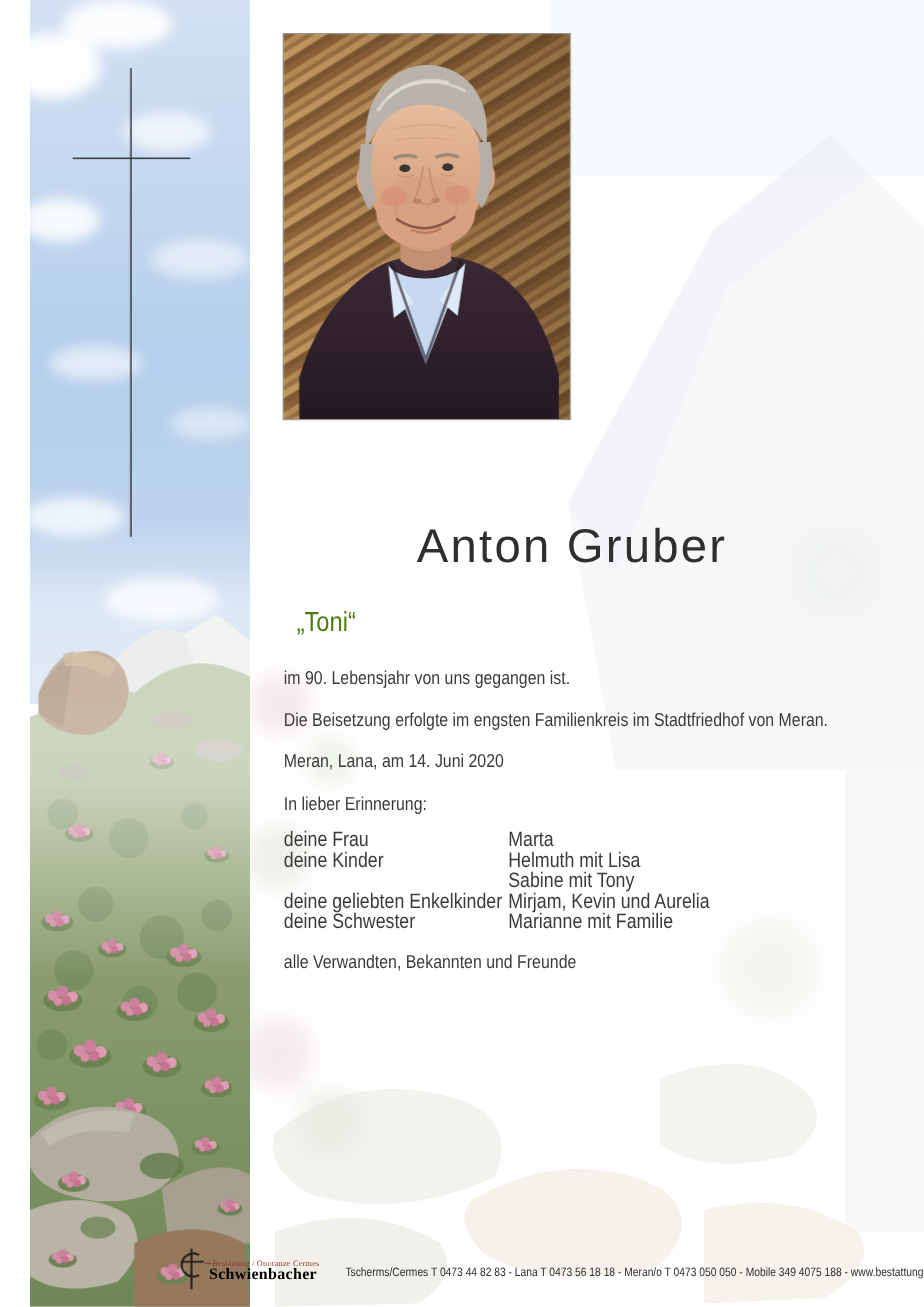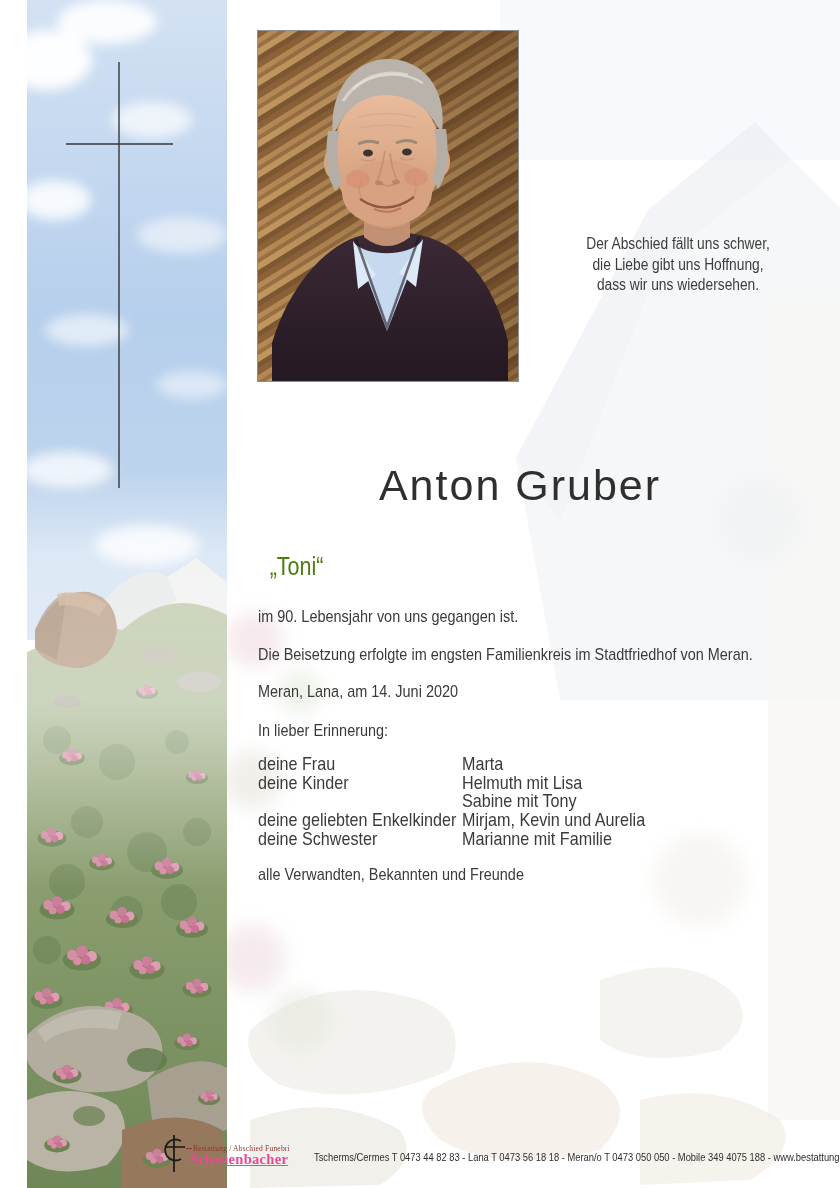--- a/index.html
+++ b/index.html
@@ -5,31 +5,31 @@
   html,body{margin:0;padding:0;background:#ffffff;}
   .page{position:relative;width:840px;height:1188px;background:#ffffff;overflow:hidden;
         font-family:"Liberation Sans",sans-serif;color:#3a3a3a;}
   .abs{position:absolute;}
   .txt{font-size:17px;line-height:20.5px;white-space:nowrap;}
   .cx-l{transform:scaleX(.85);transform-origin:0 50%;}
   .cx-c{transform:scaleX(.86);transform-origin:50% 50%;}
   .verse{left:556px;top:234px;width:244px;text-align:center;font-size:16px;line-height:20.5px;color:#3c3c3c;}
   .verse div{white-space:nowrap;}
   .announce{left:258px;top:419px;}
-  .name-block{left:208px;top:461px;width:624px;text-align:center;font-size:43px;line-height:48px;
+  .name-block{left:208px;top:473px;width:624px;text-align:center;font-size:43px;line-height:48px;
               letter-spacing:2px;color:#2f2f2f;white-space:nowrap;}
   .nick-block{left:226px;top:551px;width:624px;text-align:left;font-size:25px;line-height:30px;color:#4d7c0f;}
   .mourners{left:258px;top:755px;width:430px;display:grid;grid-template-columns:204px auto;
             font-size:19px;line-height:18.7px;}
   .mourners div{white-space:nowrap;}
   .thanks{left:208px;top:900px;width:624px;text-align:center;font-size:17px;line-height:21px;}
   .footer-brand-sub{left:193px;top:1144px;font-family:"Liberation Serif",serif;font-size:7.5px;
                     letter-spacing:.2px;color:#8d3732;white-space:nowrap;}
   .footer-brand{left:190px;top:1151px;font-family:"Liberation Serif",serif;font-weight:bold;
-                font-size:14.5px;color:#ec4899;letter-spacing:.3px;white-space:nowrap;text-decoration:underline;}
+                font-size:14.5px;color:#000000;letter-spacing:.3px;white-space:nowrap;}
   .footer-contact{left:314px;top:1151px;font-size:11px;line-height:13px;color:#2e2e2e;white-space:nowrap;}
   .logo-rule{left:186px;top:1148px;width:6px;height:1px;background:#8d3732;}
   .photo-frame{left:257px;top:30px;width:260px;height:350px;border:1px solid #8f8f8f;box-sizing:content-box;}
 </style>
 </head>
 <body>
 
 <div class="page">
 
   <svg class="abs" style="left:0;top:0;" width="840" height="1188" viewBox="0 0 840 1188" aria-hidden="true">
@@ -228,25 +228,20 @@
       <ellipse cx="100" cy="148" rx="12" ry="9" fill="#d4705c" opacity=".28"></ellipse>
       <ellipse cx="158" cy="146" rx="12" ry="9" fill="#d4705c" opacity=".25"></ellipse>
       <path d="M103 150 Q99 160 104 168" stroke="#c7926f" stroke-width="1.5" fill="none" opacity=".7"></path>
       <path d="M156 148 Q160 158 155 166" stroke="#c7926f" stroke-width="1.5" fill="none" opacity=".7"></path>
       <path d="M102 168 Q129 186 156 166" stroke="#8e5a44" stroke-width="2.5" fill="none"></path>
       <path d="M116 178 Q129 184 143 177" stroke="#b36e52" stroke-width="2" fill="none" opacity=".8"></path>
       <path d="M118 196 Q129 201 140 196" stroke="#c08a66" stroke-width="1.5" fill="none" opacity=".7"></path>
     </svg>
   </div>
 
-  <div class="abs verse">
-    <div class="cx-c">Der Abschied fällt uns schwer,</div>
-    <div class="cx-c">die Liebe gibt uns Hoffnung,</div>
-    <div class="cx-c">dass wir uns wiedersehen.</div>
-  </div>
 
 
   <h1 class="abs name-block" style="margin:0;font-weight:400;">Anton Gruber</h1>
   <div class="abs nick-block">
     <div class="cx-c">„Toni“</div>
   </div>
 
   <div class="abs txt cx-l" style="left:258px;top:607px;">im 90. Lebensjahr von uns gegangen ist.</div>
   <div class="abs txt cx-l" style="left:258px;top:645px;">Die Beisetzung erfolgte im engsten Familienkreis im Stadtfriedhof von Meran.</div>
   <div class="abs txt cx-l" style="left:258px;top:682px;">Meran, Lana, am 14. Juni 2020</div>
@@ -266,17 +261,17 @@
   </div>
   <div class="abs txt cx-l" style="left:258px;top:865px;">alle Verwandten, Bekannten und Freunde</div>
 
 
   <svg class="abs" style="left:161px;top:1134px;" width="27" height="39" viewBox="0 0 27 39" aria-hidden="true">
     <path d="M 20 7 A 10.5 10.5 0 1 0 20 25" stroke="#1c1c1c" stroke-width="1.8" fill="none"></path>
     <line x1="13" y1="1" x2="13" y2="38" stroke="#1c1c1c" stroke-width="1.8"></line>
     <line x1="4" y1="13" x2="24" y2="13" stroke="#1c1c1c" stroke-width="1.6"></line>
   </svg>
   <div class="abs logo-rule"></div>
-  <div class="abs footer-brand-sub">Bestattung / Abschied Funebri</div>
+  <div class="abs footer-brand-sub">Bestattung / Onoranze Cermes</div>
   <div class="abs footer-brand">Schwienbacher</div>
   <div class="abs footer-contact cx-l">Tscherms/Cermes T 0473 44 82 83 - Lana T 0473 56 18 18 - Meran/o T 0473 050 050 - Mobile 349 4075 188 - www.bestattung-schwienbacher.com</div>
 
 </div>
 
 </body></html>

